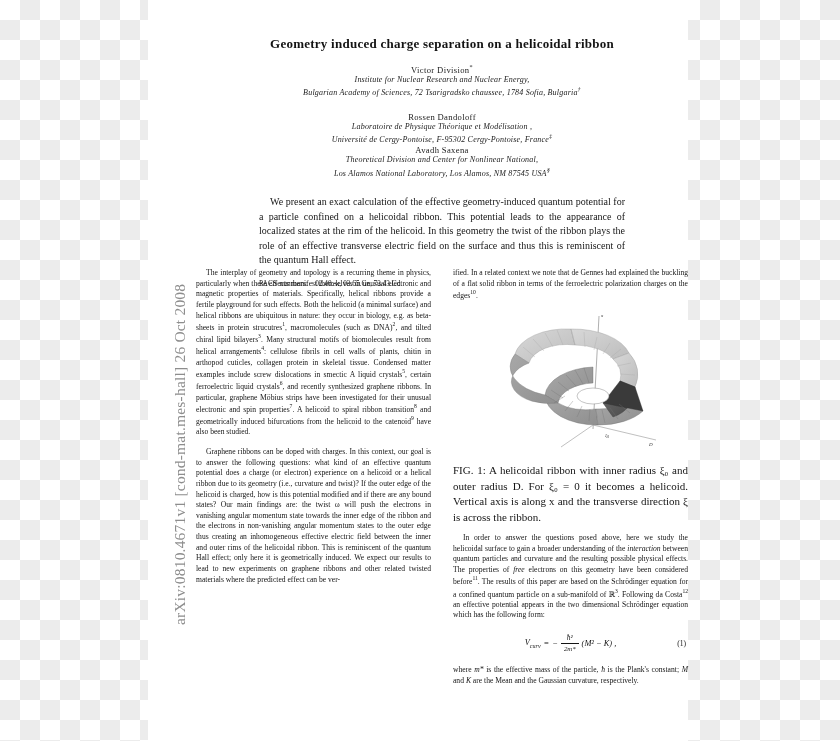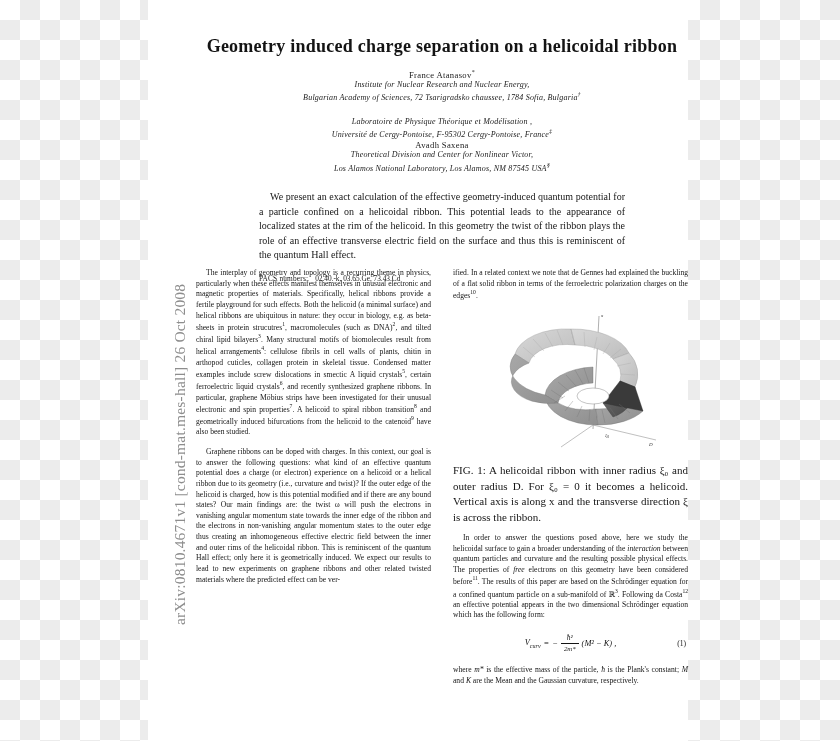--- a/index.html
+++ b/index.html
@@ -54,21 +54,21 @@
   .page-inner {
     position: absolute;
     left: 48px;
     top: 0;
     width: 492px;
     height: 741px;
   }
   #title {
     margin-top: 36px;
     text-align: center;
-    font-size: 18px;
+    font-size: 13px;
     font-weight: bold;
     letter-spacing: 0.25px;
     color: #141414;
   }
   .author-block {
     text-align: center;
     margin-top: 11px;
   }
   .author-name {
     font-size: 8.6px;
@@ -195,41 +195,44 @@
   <div id="arxiv-stamp">
     <span class="vtext">arXiv:0810.4671v1  [cond-mat.mes-hall]  26 Oct 2008</span>
   </div>
 
   <div class="page-inner">
 
     <div id="title">Geometry induced charge separation on a helicoidal ribbon</div>
 
     <div class="author-block first">
       <div class="author-name">
-        <span>France Atanasov</span><sup>*</sup>
+        <span>Victor Division</span><sup>*</sup>
       </div>
       <div class="aff">
         <div>Institute for Nuclear Research and Nuclear Energy,</div>
         <div><span>Bulgarian Academy of Sciences, 72 Tsarigradsko chaussee, 1784 Sofia, Bulgaria</span><sup>†</sup></div>
       </div>
     </div>
 
     <div class="author-block second">
+      <div class="author-name">
+        <span>Rossen Dandoloff</span>
+      </div>
       <div class="aff">
         <div>Laboratoire de Physique Théorique et Modélisation ,</div>
         <div><span>Université de Cergy-Pontoise, F-95302 Cergy-Pontoise, France</span><sup>‡</sup></div>
       </div>
     </div>
 
     <div class="author-block third">
       <div class="author-name">
         <span>Avadh Saxena</span>
       </div>
       <div class="aff">
-        <div>Theoretical Division and Center for Nonlinear Victor,</div>
+        <div>Theoretical Division and Center for Nonlinear National,</div>
         <div><span>Los Alamos National Laboratory, Los Alamos, NM 87545 USA</span><sup>§</sup></div>
       </div>
     </div>
 
     <div id="abstract">
       <p>We present an exact calculation of the effective geometry-induced quantum potential for a particle confined on a helicoidal ribbon. This potential leads to the appearance of localized states at the rim of the helicoid. In this geometry the twist of the ribbon plays the role of an effective transverse electric field on the surface and thus this is reminiscent of the quantum Hall effect.</p>
     </div>
 
     <div id="pacs">
       <span class="pacs-label">PACS numbers:</span><span class="pacs-vals">02.40.-k, 03.65.Ge, 73.43.Cd</span>

